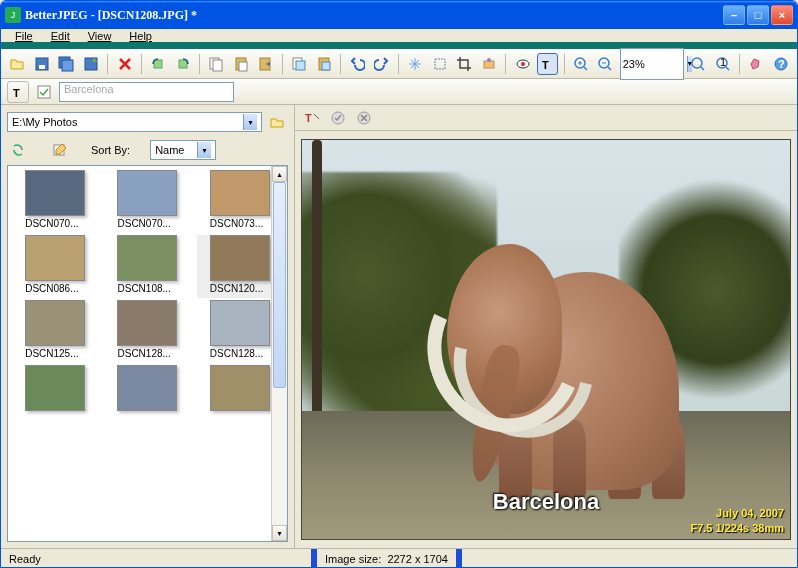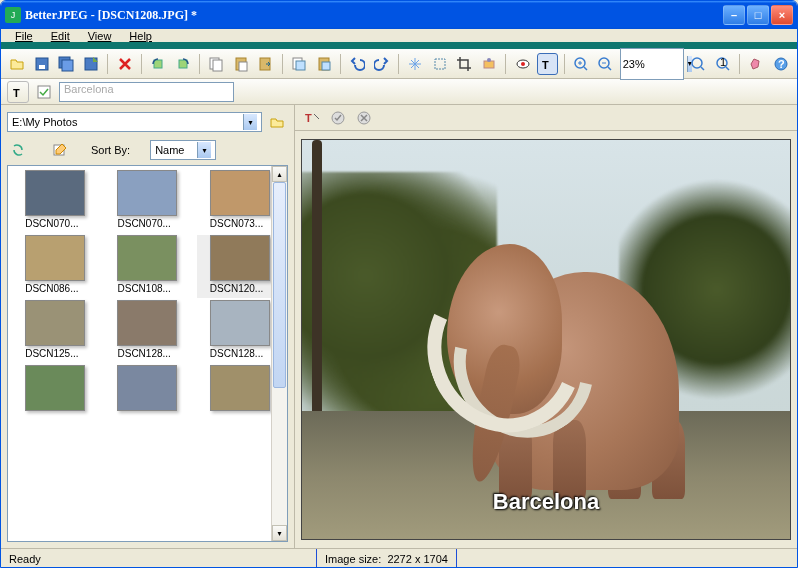--- a/index.html
+++ b/index.html
@@ -51,21 +51,21 @@
 .body{position:absolute;left:18%;bottom:3%;width:70%;height:72%;background:radial-gradient(ellipse at 40% 35%,#c4957a,#a87658 55%,#8b5d43 100%);border-radius:50% 48% 30% 30%/60% 55% 25% 25%;}
 .head{position:absolute;left:3%;bottom:28%;width:42%;height:56%;background:radial-gradient(circle at 45% 40%,#c8997d,#a4704f 60%,#875a41);border-radius:60% 50% 45% 50%;}
 .trunk{position:absolute;left:14%;bottom:5%;width:12%;height:46%;background:linear-gradient(#a4704f,#8b5d43);border-radius:40% 40% 50% 50%/20% 20% 60% 60%;transform:rotate(12deg);}
 .tusk1{position:absolute;left:-4%;bottom:22%;width:56%;height:54%;border:14px solid #e8e4d6;border-top-color:transparent;border-right-color:transparent;border-radius:50%;transform:rotate(-20deg);}
 .tusk2{position:absolute;left:6%;bottom:20%;width:50%;height:48%;border:12px solid #ddd9ca;border-top-color:transparent;border-right-color:transparent;border-radius:50%;transform:rotate(-32deg);}
 .leg{position:absolute;bottom:0;width:12%;height:26%;background:linear-gradient(#9c6d52,#7e523b);border-radius:30% 30% 10% 10%;}
 .leg.l1{left:22%;}.leg.l2{left:42%;}.leg.l3{left:62%;}.leg.l4{left:78%;}
 .caption{position:absolute;left:50%;bottom:6%;transform:translateX(-50%);color:#fff;font-size:22px;font-weight:bold;text-shadow:1px 1px 2px #000,-1px -1px 2px #000;}
 .exif{position:absolute;right:6px;bottom:4px;text-align:right;color:#ffea3c;font-weight:bold;font-size:12px;text-shadow:1px 1px 1px #000;line-height:1.3;}
 .statusbar{height:20px;background:#ece9d8;border-top:1px solid #bdb9a8;display:flex;align-items:center;font-size:11px;}
-.statusbar .cell{padding:0 8px;border-right:1px solid #1d4ed8;height:100%;display:flex;align-items:center;}
+.statusbar .cell{padding:0 8px;border-right:6px solid #1d4ed8;height:100%;display:flex;align-items:center;}
 .statusbar .cell:first-child{width:316px;}
 svg{display:block;}
 </style>
 </head>
 <body>
 
 <div class="titlebar">
   <div class="app-icon">J</div>
   <div class="title">BetterJPEG - [DSCN1208.JPG] *</div>
   <div class="winbtns">
@@ -390,20 +390,24 @@
             <div class="leg l4"></div>
           <div class="body"></div>
           <div class="leg l1"></div>
             <div class="leg l2"></div>
           <div class="head"></div>
           <div class="trunk"></div>
           <div class="tusk2"></div>
           <div class="tusk1"></div>
         </div>
         <div class="caption">Barcelona</div>
+        <div class="exif">
+          <div>July 04, 2007</div>
+          <div>F7.5  1/224s 38mm</div>
+        </div>
       </div>
     </div>
   </div>
 </div>
 
 <div class="statusbar">
   <div class="cell">Ready</div>
   <div class="cell"><span>Image size:</span>&nbsp;&nbsp;<span>2272 x 1704</span></div>
 </div>
 

